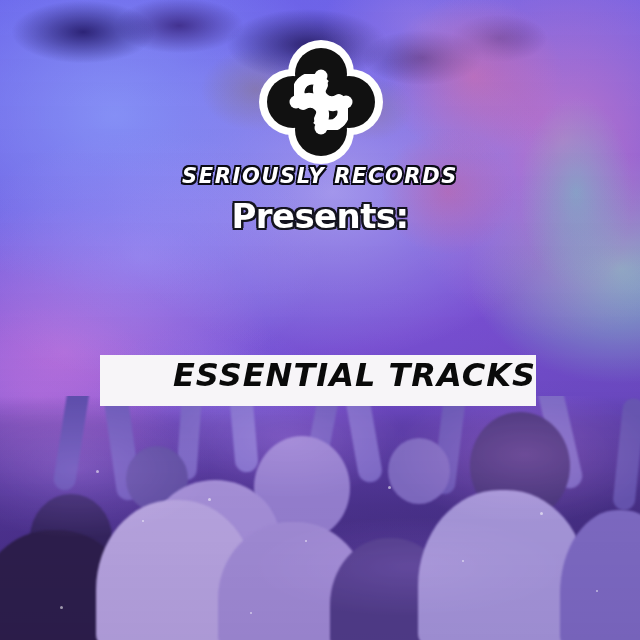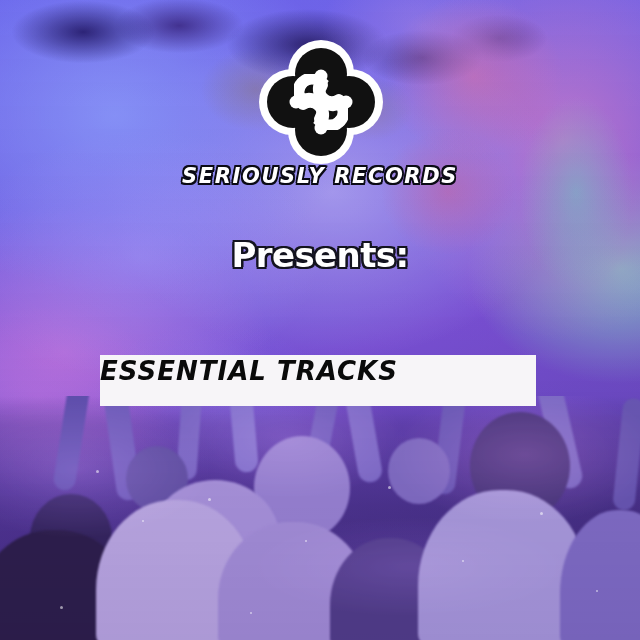--- a/index.html
+++ b/index.html
@@ -157,21 +157,20 @@
     font-family: "DejaVu Sans", sans-serif;
     font-weight: bold;
     font-size: 34px;
     letter-spacing: -0.6px;
     color: #ffffff;
     text-shadow:
       -2px -2px 0 #14141f,  2px -2px 0 #14141f,
       -2px  2px 0 #14141f,  2px  2px 0 #14141f,
        0   -2.4px 0 #14141f, 0    2.4px 0 #14141f,
       -2.4px 0 0 #14141f,   2.4px 0 0 #14141f;
-    margin-top: 39px;
   }
 
   #black-band {
     position: absolute;
     left: 27px;
     top: 241px;
     width: 587px;
     height: 104px;
     background: #000000;
   }
@@ -205,26 +204,26 @@
     top: 355px;
     width: 436px;
     height: 51px;
     background: #f7f5f8;
   }
   #subtitle {
     position: absolute;
     left: 0;
     top: 1px;
     width: 100%;
-    text-align: left;
+    text-align: right;
     color: #0a0a0a;
     font-family: "DejaVu Sans", sans-serif;
     font-weight: bold;
     font-style: italic;
-    font-size: 26px;
+    font-size: 32px;
     letter-spacing: 1px;
     white-space: nowrap;
   }
 </style>
 </head>
 <body>
 
 <div id="cover">
 
   <div class="bg-layer" id="bg-base"></div>

